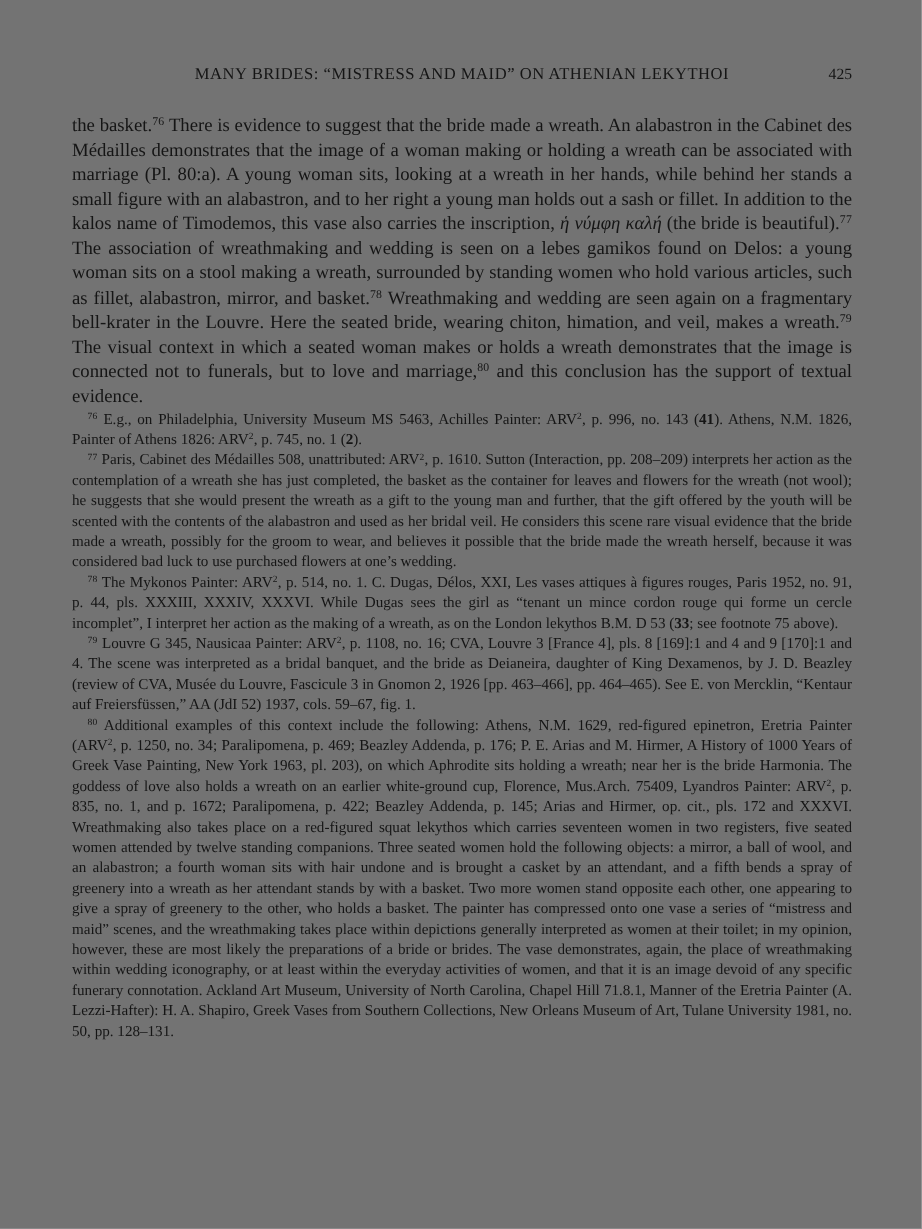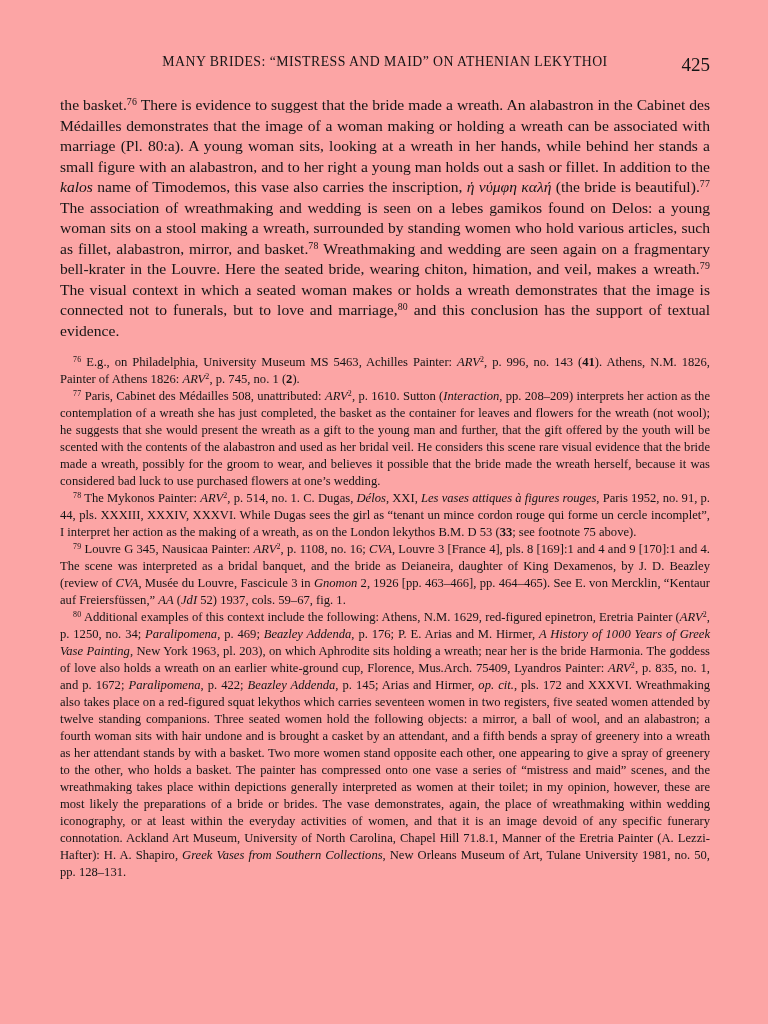--- a/index.html
+++ b/index.html
@@ -6,56 +6,56 @@
   body {
     width: 768px; height: 1024px; overflow: hidden;
     background: #ffffff;
     font-family: "Liberation Serif", "DejaVu Serif", serif;
   }
   .page {
     position: relative;
     width: 768px; height: 1024px;
     box-sizing: border-box;
     padding: 54px 58px 0 60px;
-    background: #fca5a5;
+    background: #737373;
     color: #151515;
   }
   .running-head {
     position: relative;
     height: 18px;
     margin-bottom: 23px;
   }
   .head-title {
     text-align: center;
     font-size: 13.8px;
     letter-spacing: 0.45px;
     white-space: nowrap;
   }
   .page-number {
     position: absolute;
     right: 0; top: 0;
-    font-size: 19px;
+    font-size: 13px;
   }
   .body-paragraph {
     margin: 0;
     font-size: 15.6px;
     line-height: 20.5px;
     text-align: justify;
     hyphens: auto; -webkit-hyphens: auto;
   }
-  .footnotes { margin-top: 13px; }
+  .footnotes { }
   .footnote {
     margin: 0;
     font-size: 12.6px;
     line-height: 17px;
     text-align: justify;
     text-indent: 13px;
     hyphens: auto; -webkit-hyphens: auto;
   }
-  .run-i  { font-style: italic; }
+  .run-i  { }
   .run-b  { font-weight: bold; }
   .run-bi { font-style: italic; font-weight: normal; }
   .run-sup {
     font-size: 0.63em;
     position: relative;
     top: -0.48em;
     line-height: 0;
     letter-spacing: 0.2px;
   }
 </style>

